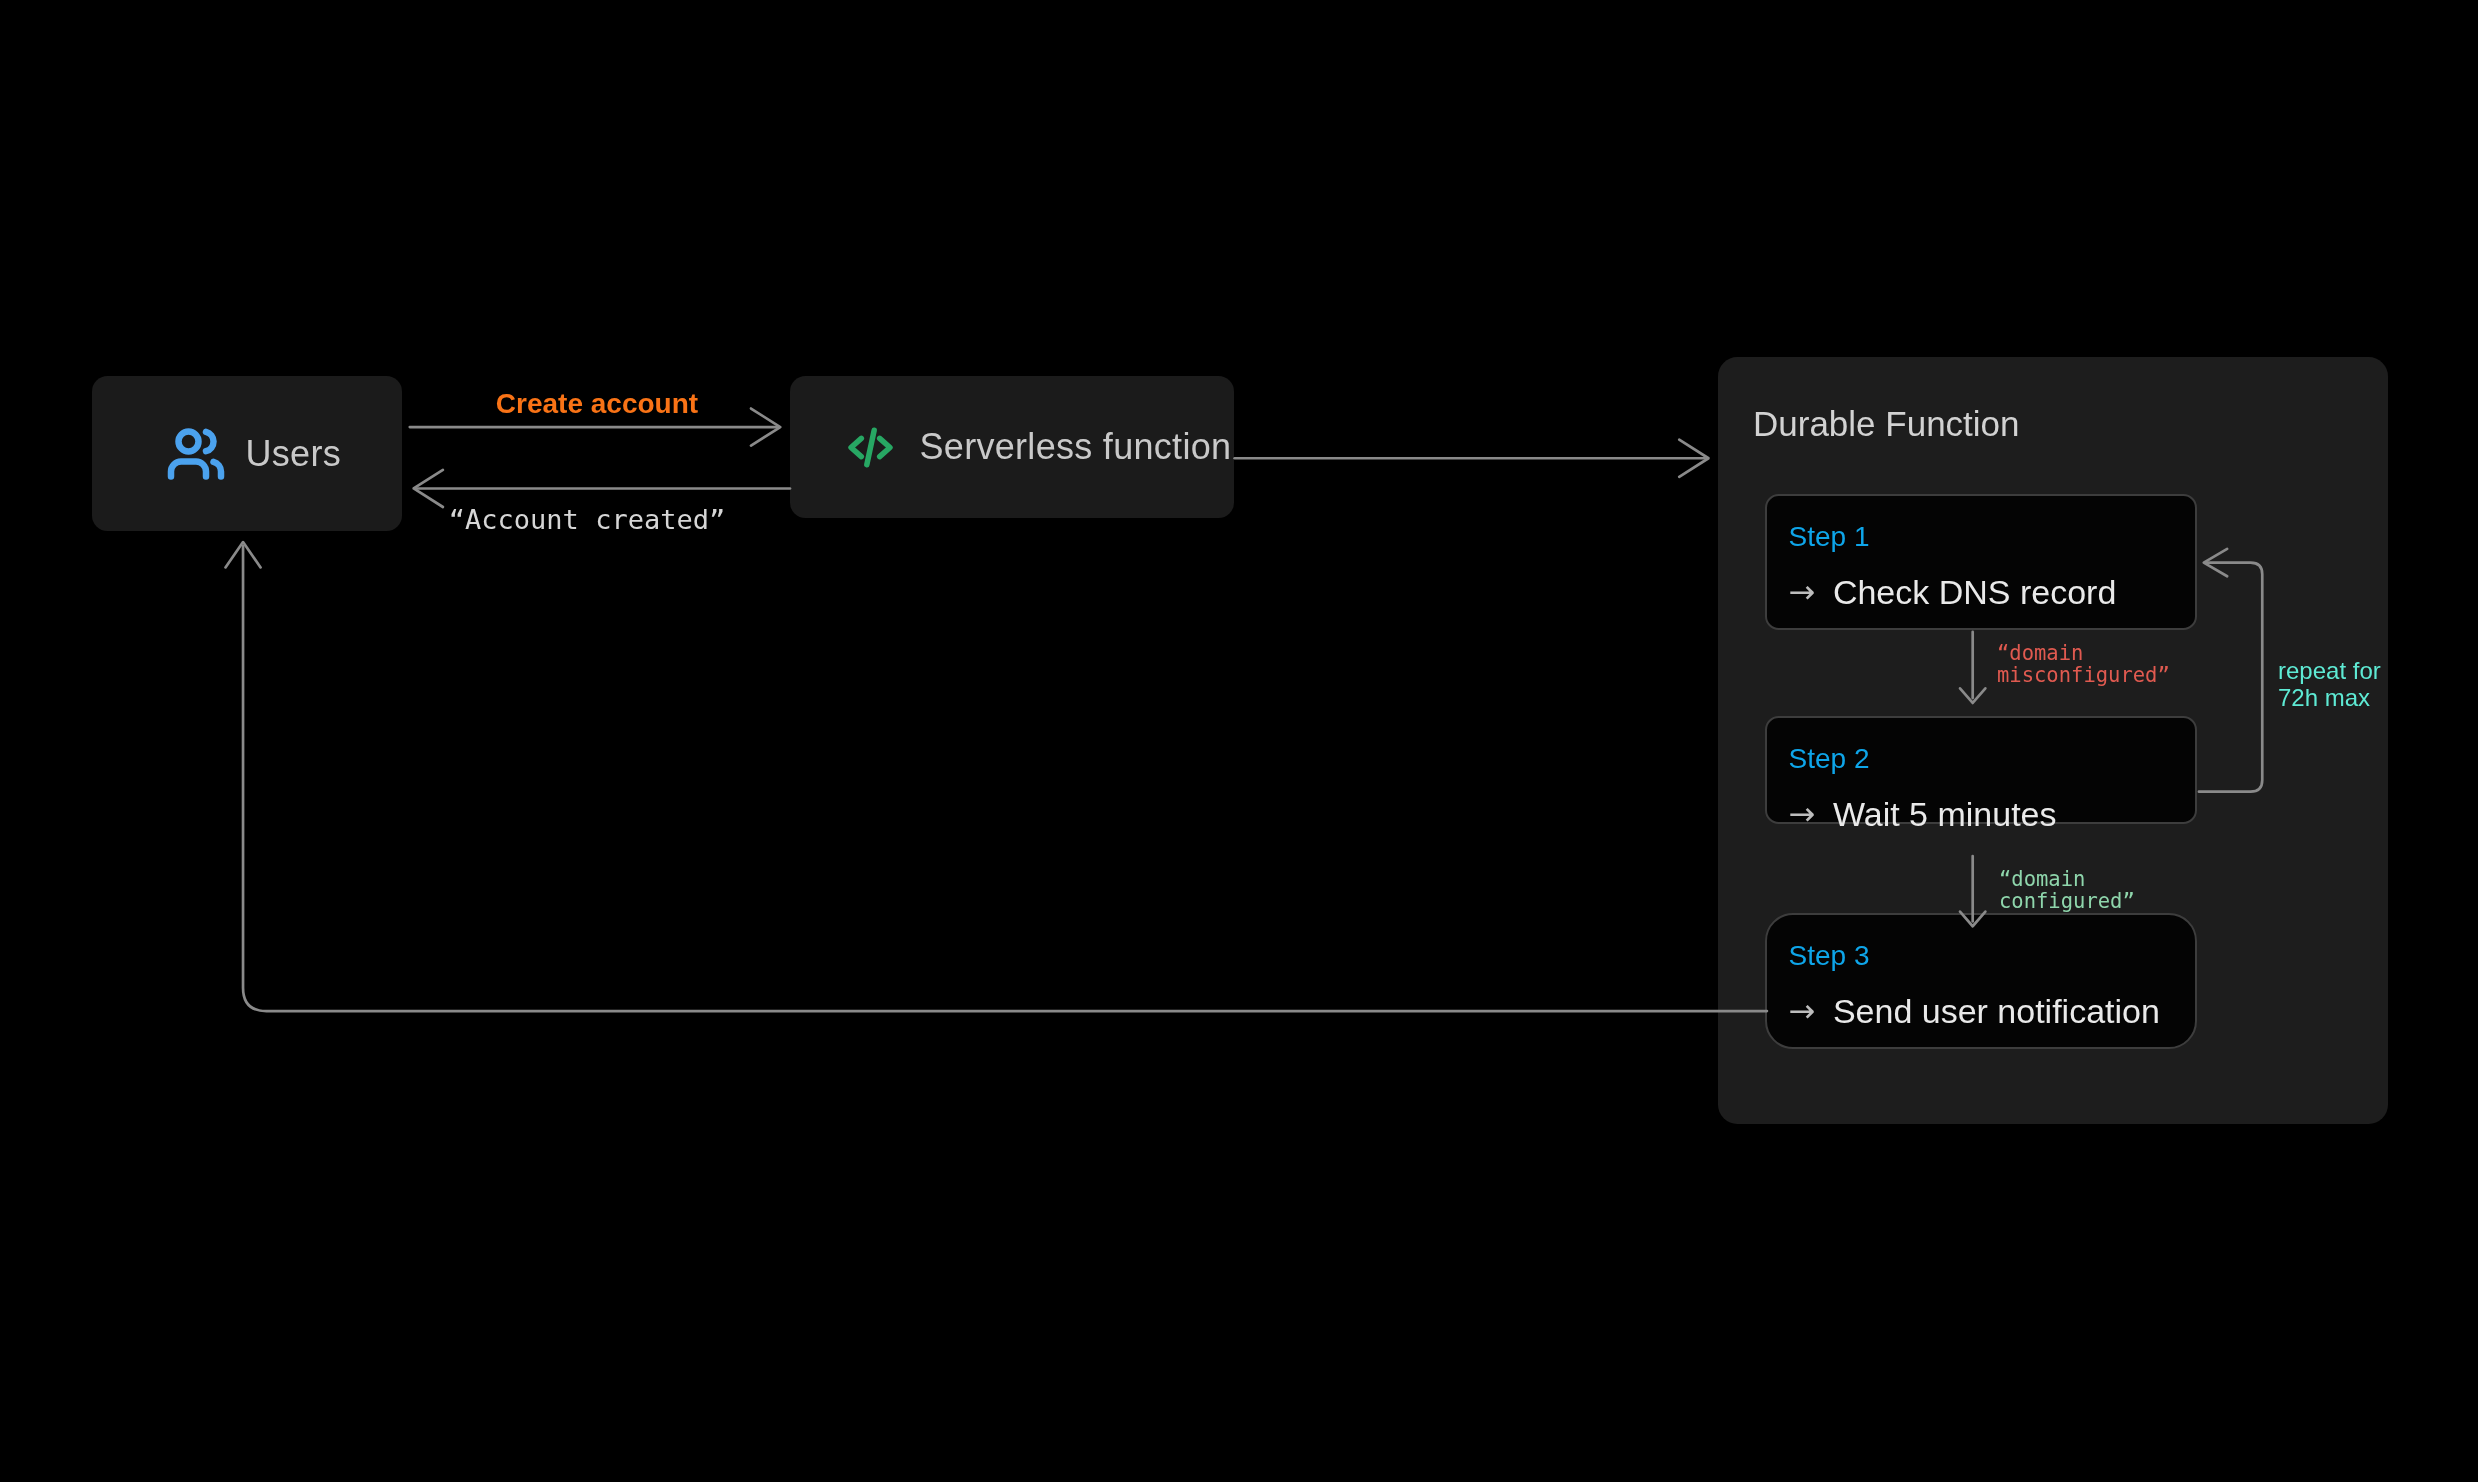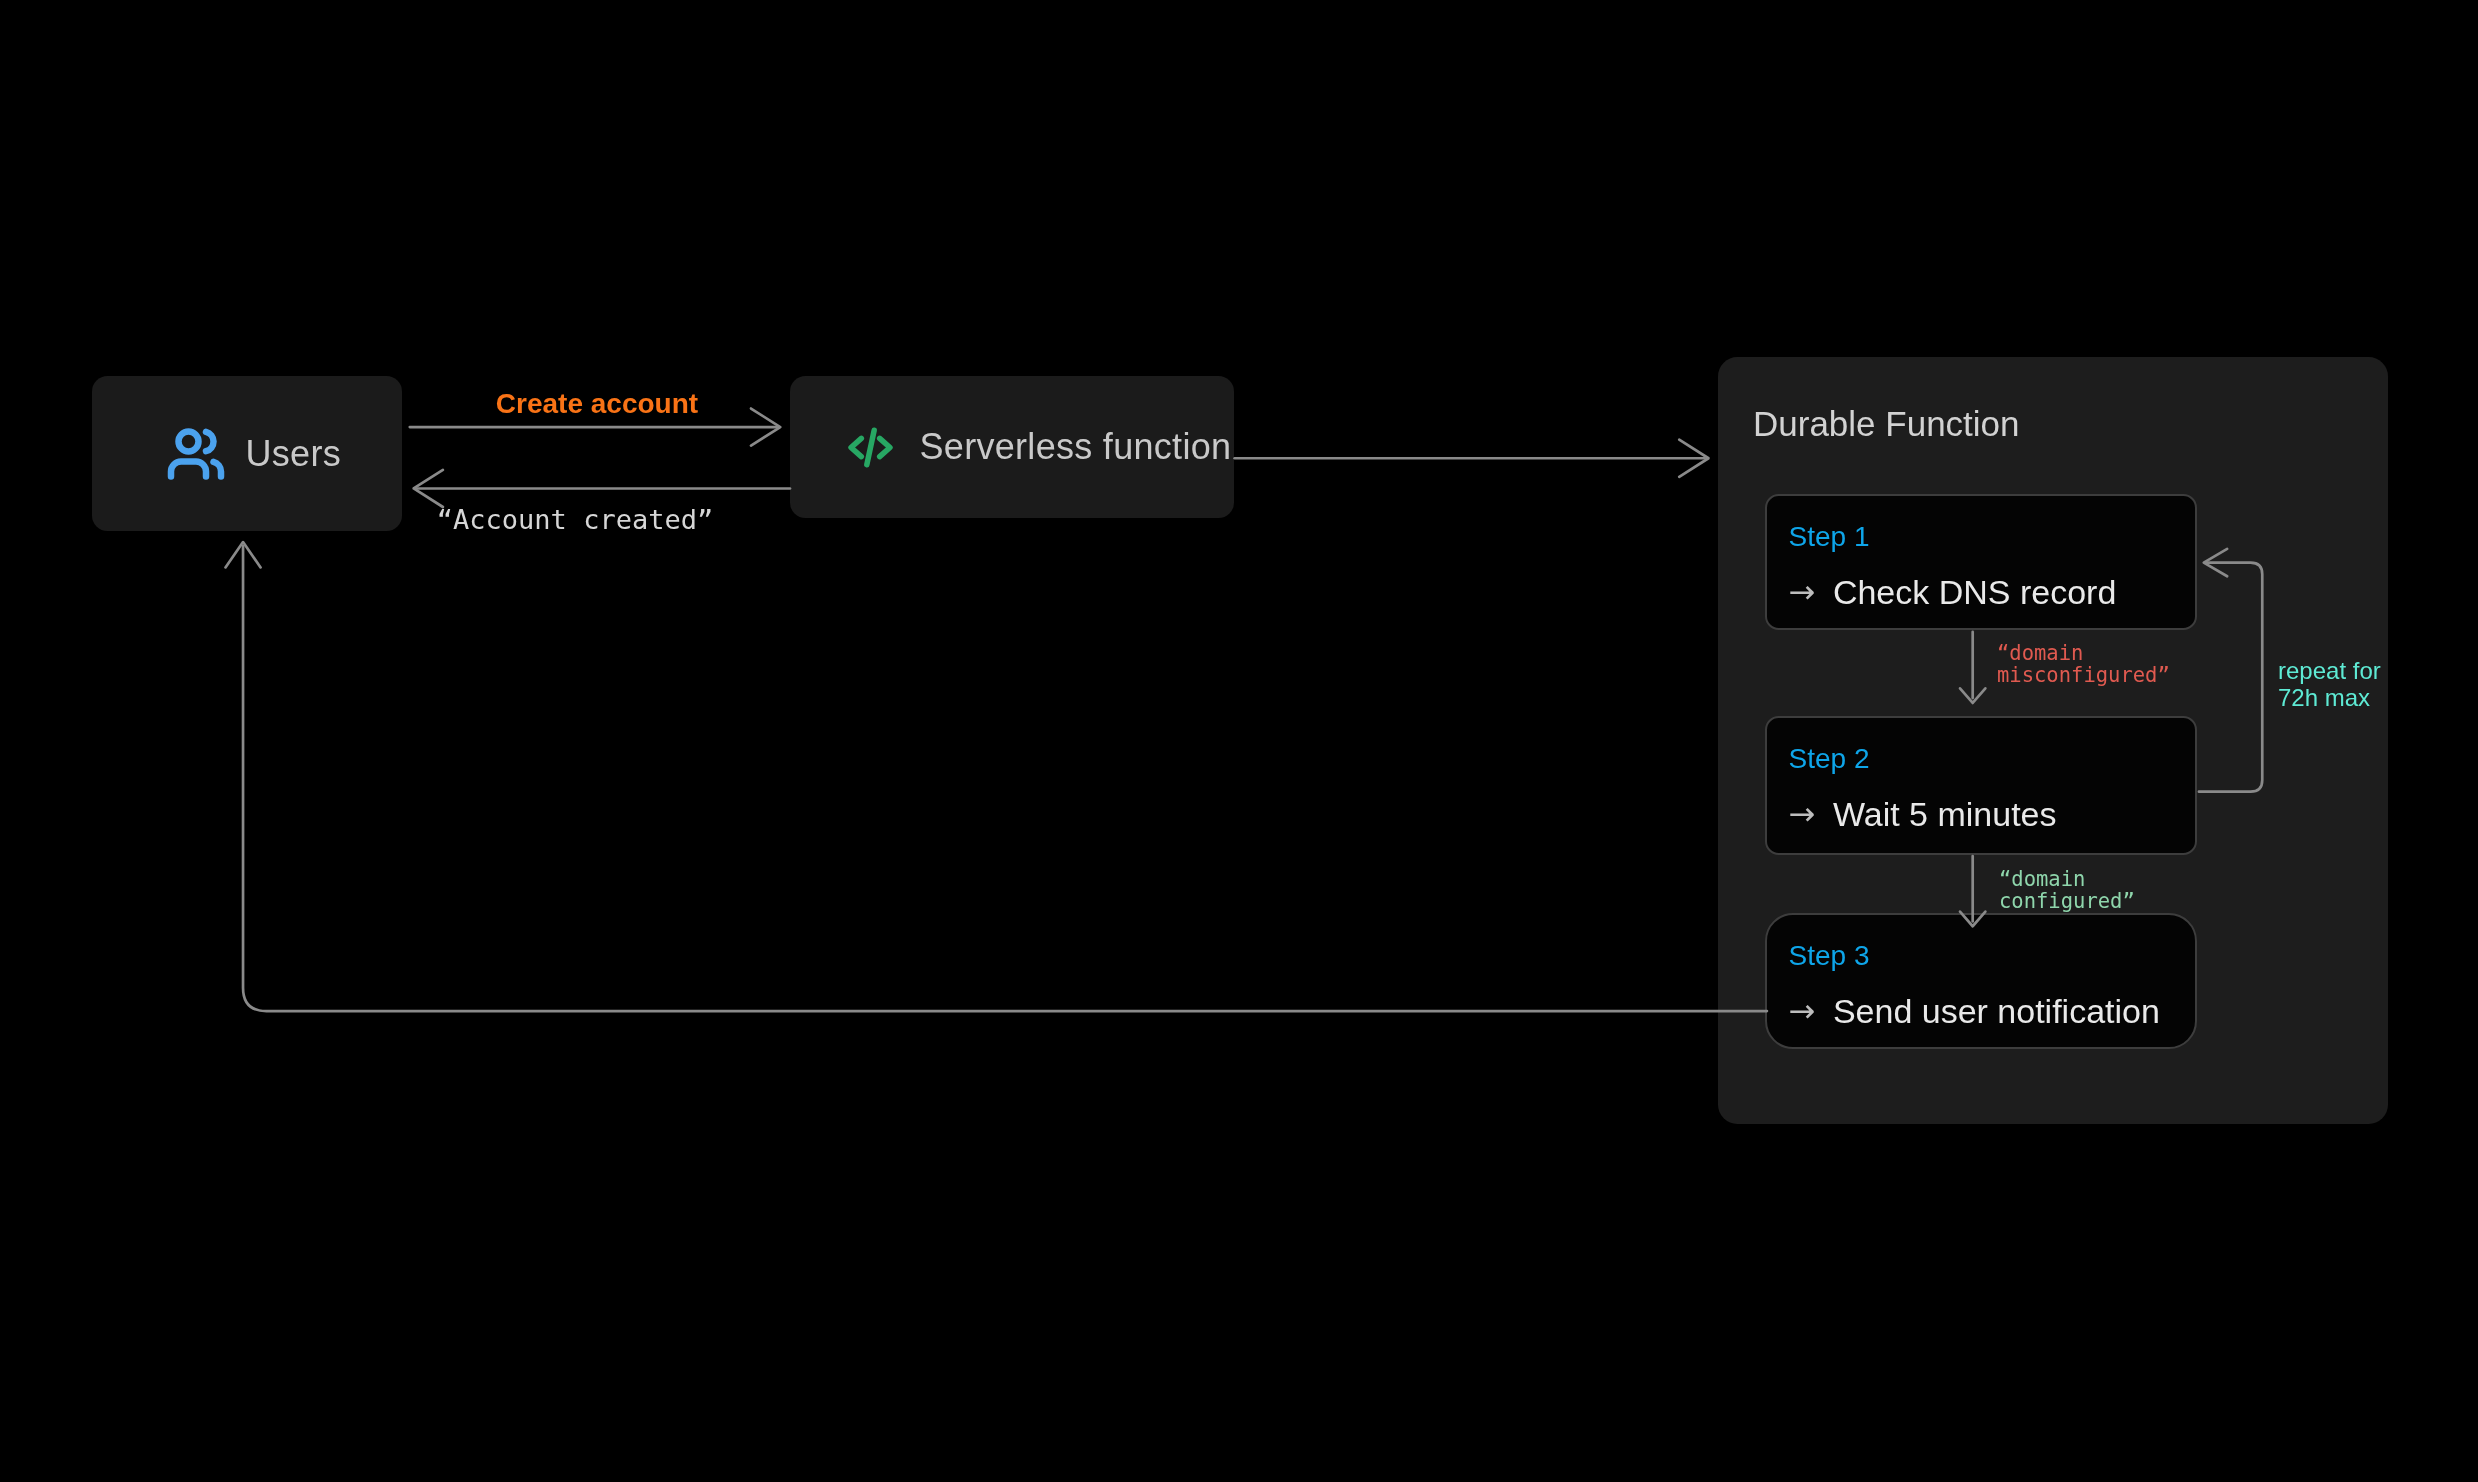--- a/index.html
+++ b/index.html
@@ -11,34 +11,34 @@
   #users-node{left:92px;top:376px;width:310px;height:155px;padding-left:74px;gap:19.5px;box-sizing:border-box;}
   #serverless-node{left:790px;top:376px;width:444px;height:142px;padding-left:53px;gap:21.5px;box-sizing:border-box;}
   .node-label{font-size:36px;color:#c9c9c9;letter-spacing:0.3px;white-space:nowrap;text-align:right;}
 
   
   #durable-panel{position:absolute;left:1718px;top:357px;width:670px;height:767px;background:#1d1d1d;border-radius:19.5px;}
   #durable-title{position:absolute;left:35px;top:47px;font-size:35px;color:#d2d2d2;}
   .step{position:absolute;left:47px;width:432px;background:#040404;border:2px solid #3d3d3d;border-radius:13.7px;
         box-sizing:border-box;padding:25px 15.6px 0 21.5px;}
   #step-1{top:137px;height:136px;}
-  #step-2{top:359px;height:139px;}
+  #step-2{top:359px;height:108px;}
   #step-3{top:556px;height:136px;border-radius:28px;}
   .step-label{font-size:28px;color:#0ea5e9;}
   .step-row{margin-top:19.5px;display:flex;align-items:center;gap:17.6px;}
   .step-arrow{font-size:32px;color:#bdbdbd;font-family:"DejaVu Sans",sans-serif;line-height:1;}
   .step-action{font-size:34px;color:#e9e9e9;white-space:nowrap;}
 
   
   .edge-label{position:absolute;font-weight:bold;font-size:28px;color:#f97316;text-align:center;}
   #lbl-create{left:441px;top:388px;width:312px;}
   #lbl-triggers{left:1261px;top:420px;width:390px;line-height:41px;}
   #lbl-start{left:617px;top:967px;width:585px;}
   .mono-label{position:absolute;font-family:"DejaVu Sans Mono",monospace;}
-  #lbl-created{left:380px;top:504px;width:390px;text-align:center;font-size:27px;color:#d6d6d6;}
+  #lbl-created{left:392px;top:504px;width:390px;text-align:center;font-size:27px;color:#d6d6d6;}
   #lbl-misconf{left:1997px;top:642px;font-size:20.5px;line-height:22.4px;color:#e05a50;}
   #lbl-conf{left:1999px;top:868px;font-size:20.5px;line-height:22.4px;color:#8fd6ac;}
   #lbl-repeat{position:absolute;left:2278px;top:657px;font-size:24px;line-height:27px;color:#5eead4;}
 
   
   #wires{position:absolute;left:0;top:0;width:2478px;height:1482px;pointer-events:none;}
   #wires path, #wires polyline{fill:none;stroke:#8a8a8a;stroke-width:2.75;stroke-linecap:round;stroke-linejoin:round;}
 
   .icon-svg{display:block;}
 </style>

